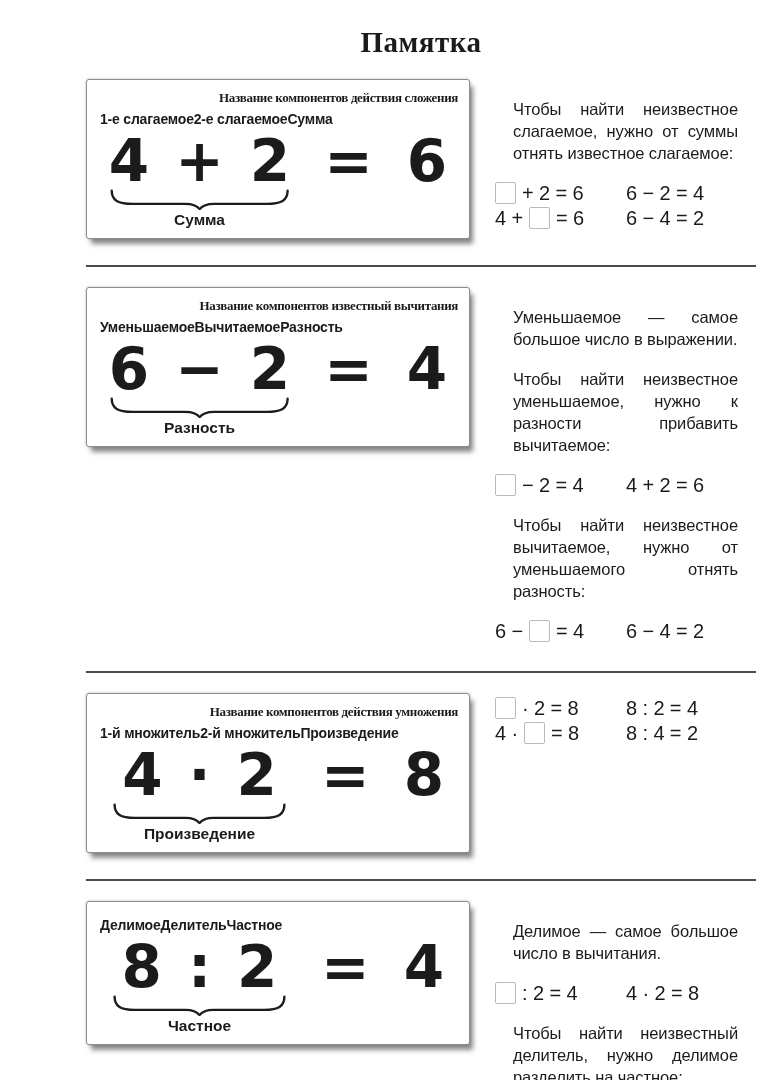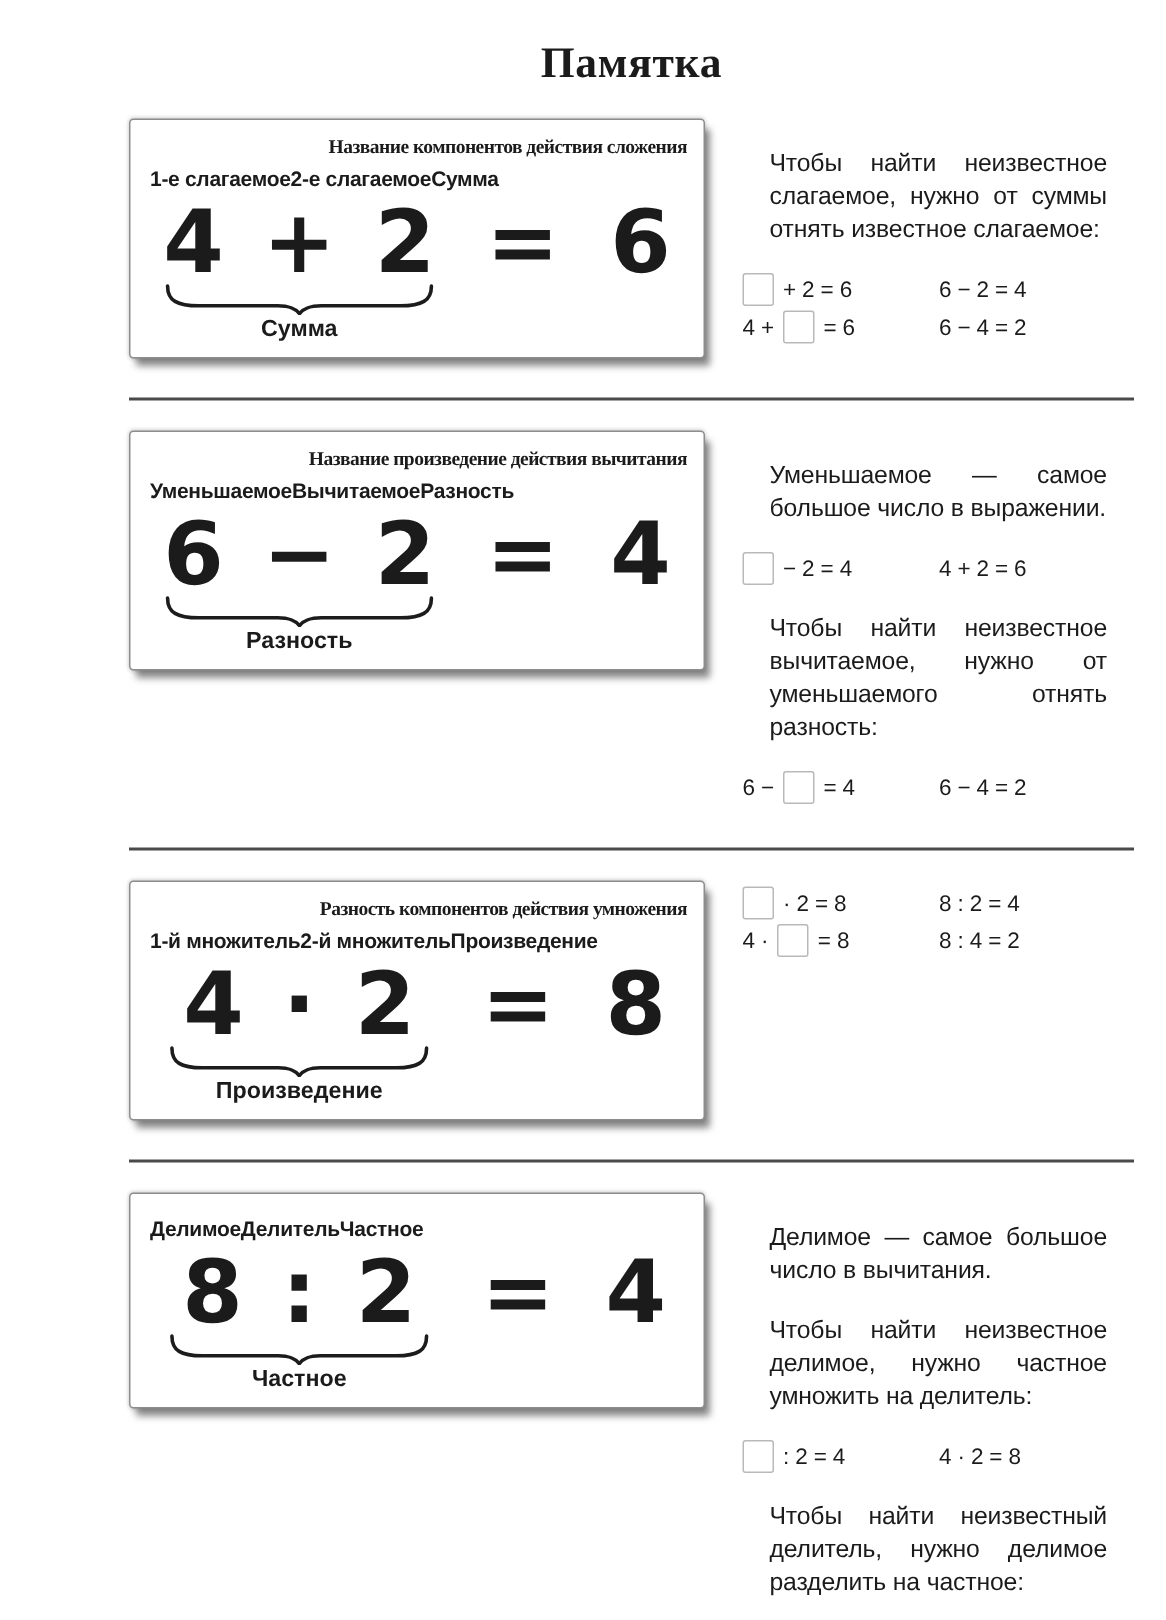--- a/index.html
+++ b/index.html
@@ -78,21 +78,21 @@
     text-align: justify;
     text-align-last: left;
     padding-top: 1px;
     letter-spacing: -0.1px;
   }
   .rcol p { margin: 18px; }
   .eq-row {
     display: flex;
     align-items: center;
     margin: 3px 0 3px 0;
-    font-size: 15px;
+    font-size: 20px;
     line-height: 21px;
     text-align: left;
   }
   .eq-left { width: 131px; display: inline-flex; align-items: center; flex: none; }
   .eq-left > span:first-child:not(:empty) { margin-right: 6px; }
   .eq-left > span:last-child:not(:empty) { margin-left: 6px; }
   .blank {
     display: inline-block;
     width: 19px; height: 20px;
     border: 1.5px solid #b9b9b9;
@@ -161,21 +161,21 @@
           <span>= 6</span>
         </span>
         <span>6 − 4 = 2</span>
       </div>
     </div>
   </div>
   <div class="divider"></div>
 
   <div class="section-row">
     <div class="card">
-      <div class="card-title">Название произведение действия вычитания</div>
+      <div class="card-title">Название компонентов известный вычитания</div>
       <div class="card-labels">
         <span>Уменьшаемое</span>
         <span>Вычитаемое</span>
         <span>Разность</span>
       </div>
       <div class="card-eq">
         <div class="eq-group">
           <div class="eq-tokens">
             <span class="big">6</span>
             <span class="big">−</span>
@@ -185,20 +185,21 @@
             <path d="M3,2 C3,13 10,17 26,17 L84,17 C93,17 97,19 100,23 C103,19 107,17 116,17 L174,17 C190,17 197,13 197,2" fill="none" stroke="#1c1c1c" stroke-width="2.4" stroke-linecap="round" vector-effect="non-scaling-stroke"></path>
           </svg>
           <div class="brace-label">Разность</div>
         </div>
         <span class="big">=</span>
         <span class="big">4</span>
       </div>
     </div>
     <div class="rcol">
       <p>Уменьшаемое — самое большое число в выражении.</p>
+      <p>Чтобы найти неизвестное умень­шаемое, нужно к разности при­бавить вычитаемое:</p>
       <div class="eq-row">
         <span class="eq-left">
           <span></span>
           <span class="blank"></span>
           <span>− 2 = 4</span>
         </span>
         <span>4 + 2 = 6</span>
       </div>
       <p>Чтобы найти неизвестное вычи­таемое, нужно от уменьшаемого отнять разность:</p>
       <div class="eq-row">
@@ -208,21 +209,21 @@
           <span>= 4</span>
         </span>
         <span>6 − 4 = 2</span>
       </div>
     </div>
   </div>
   <div class="divider"></div>
 
   <div class="section-row">
     <div class="card">
-      <div class="card-title">Разность компонентов действия умножения</div>
+      <div class="card-title">Название компонентов действия умножения</div>
       <div class="card-labels">
         <span>1-й множитель</span>
         <span>2-й множитель</span>
         <span>Произведение</span>
       </div>
       <div class="card-eq">
         <div class="eq-group">
           <div class="eq-tokens">
             <span class="big">4</span>
             <span class="big">·</span>
@@ -276,21 +277,20 @@
             <path d="M3,2 C3,13 10,17 26,17 L84,17 C93,17 97,19 100,23 C103,19 107,17 116,17 L174,17 C190,17 197,13 197,2" fill="none" stroke="#1c1c1c" stroke-width="2.4" stroke-linecap="round" vector-effect="non-scaling-stroke"></path>
           </svg>
           <div class="brace-label">Частное</div>
         </div>
         <span class="big">=</span>
         <span class="big">4</span>
       </div>
     </div>
     <div class="rcol">
       <p>Делимое — самое большое чис­ло в вычитания.</p>
-      <p>Чтобы найти неизвестное дели­мое, нужно частное умножить на делитель:</p>
       <div class="eq-row">
         <span class="eq-left">
           <span></span>
           <span class="blank"></span>
           <span>: 2 = 4</span>
         </span>
         <span>4 · 2 = 8</span>
       </div>
       <p>Чтобы найти неизвестный дели­тель, нужно делимое разделить на частное:</p>
       <div class="eq-row">

